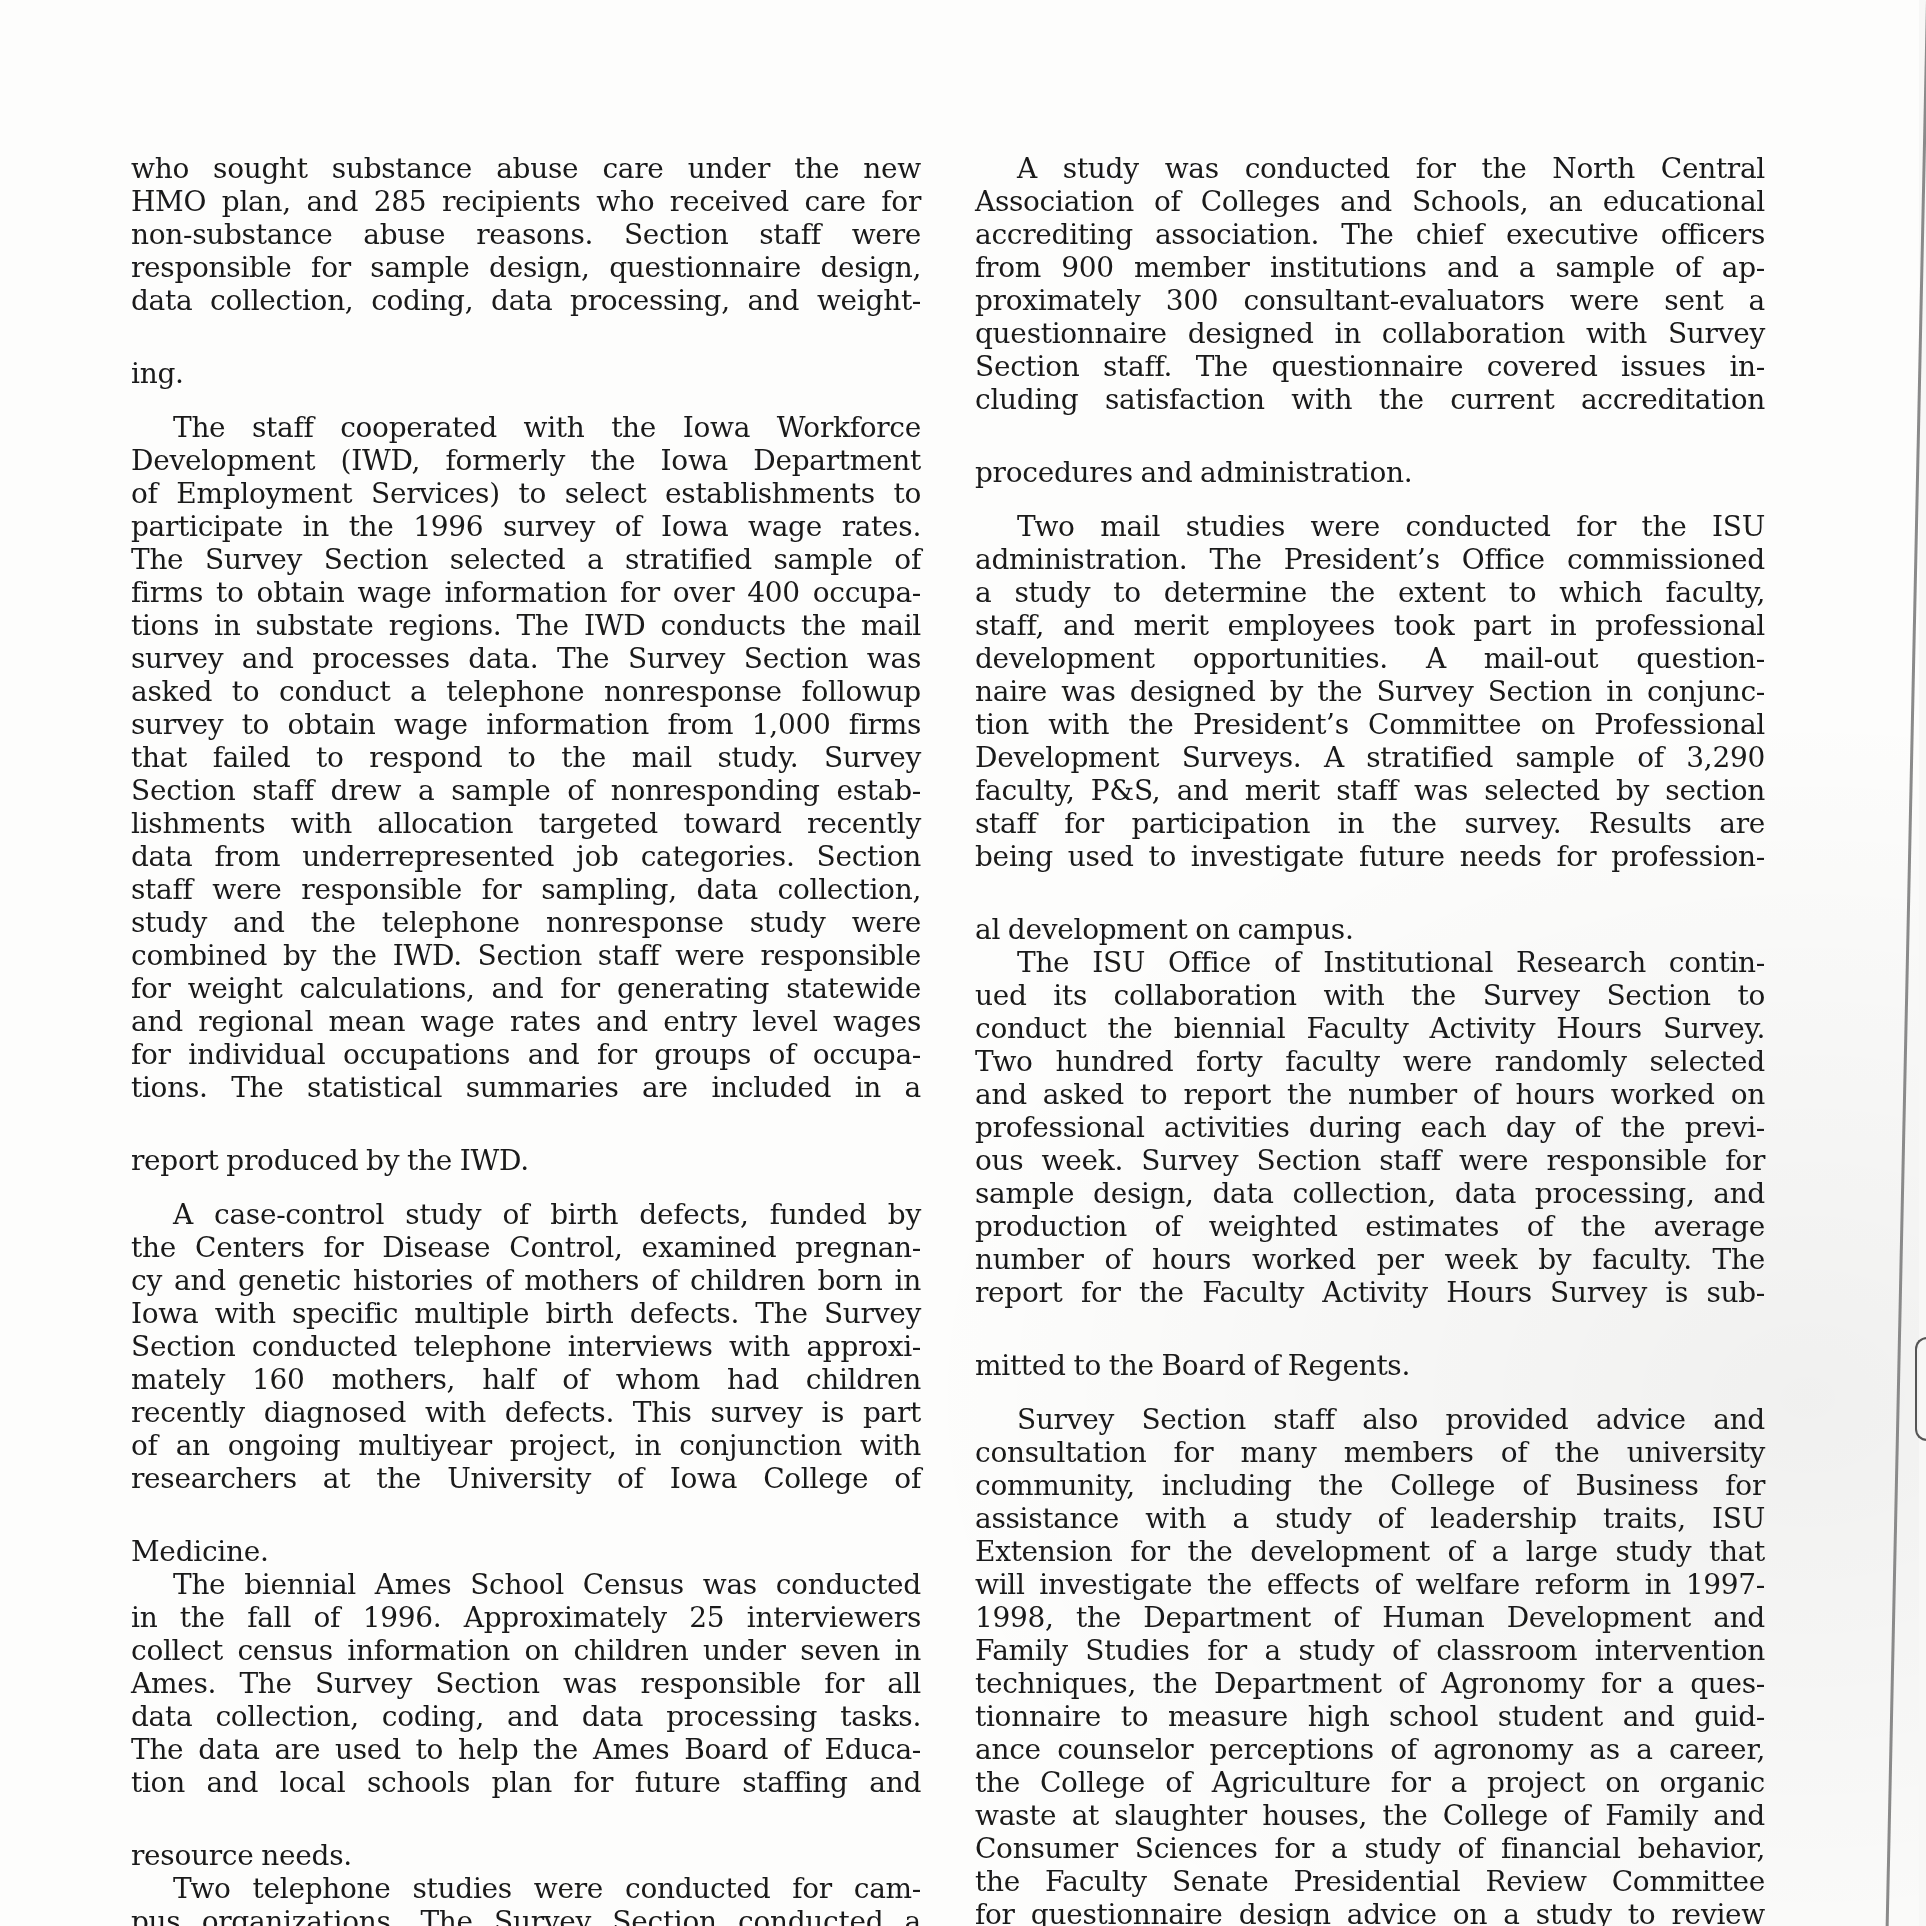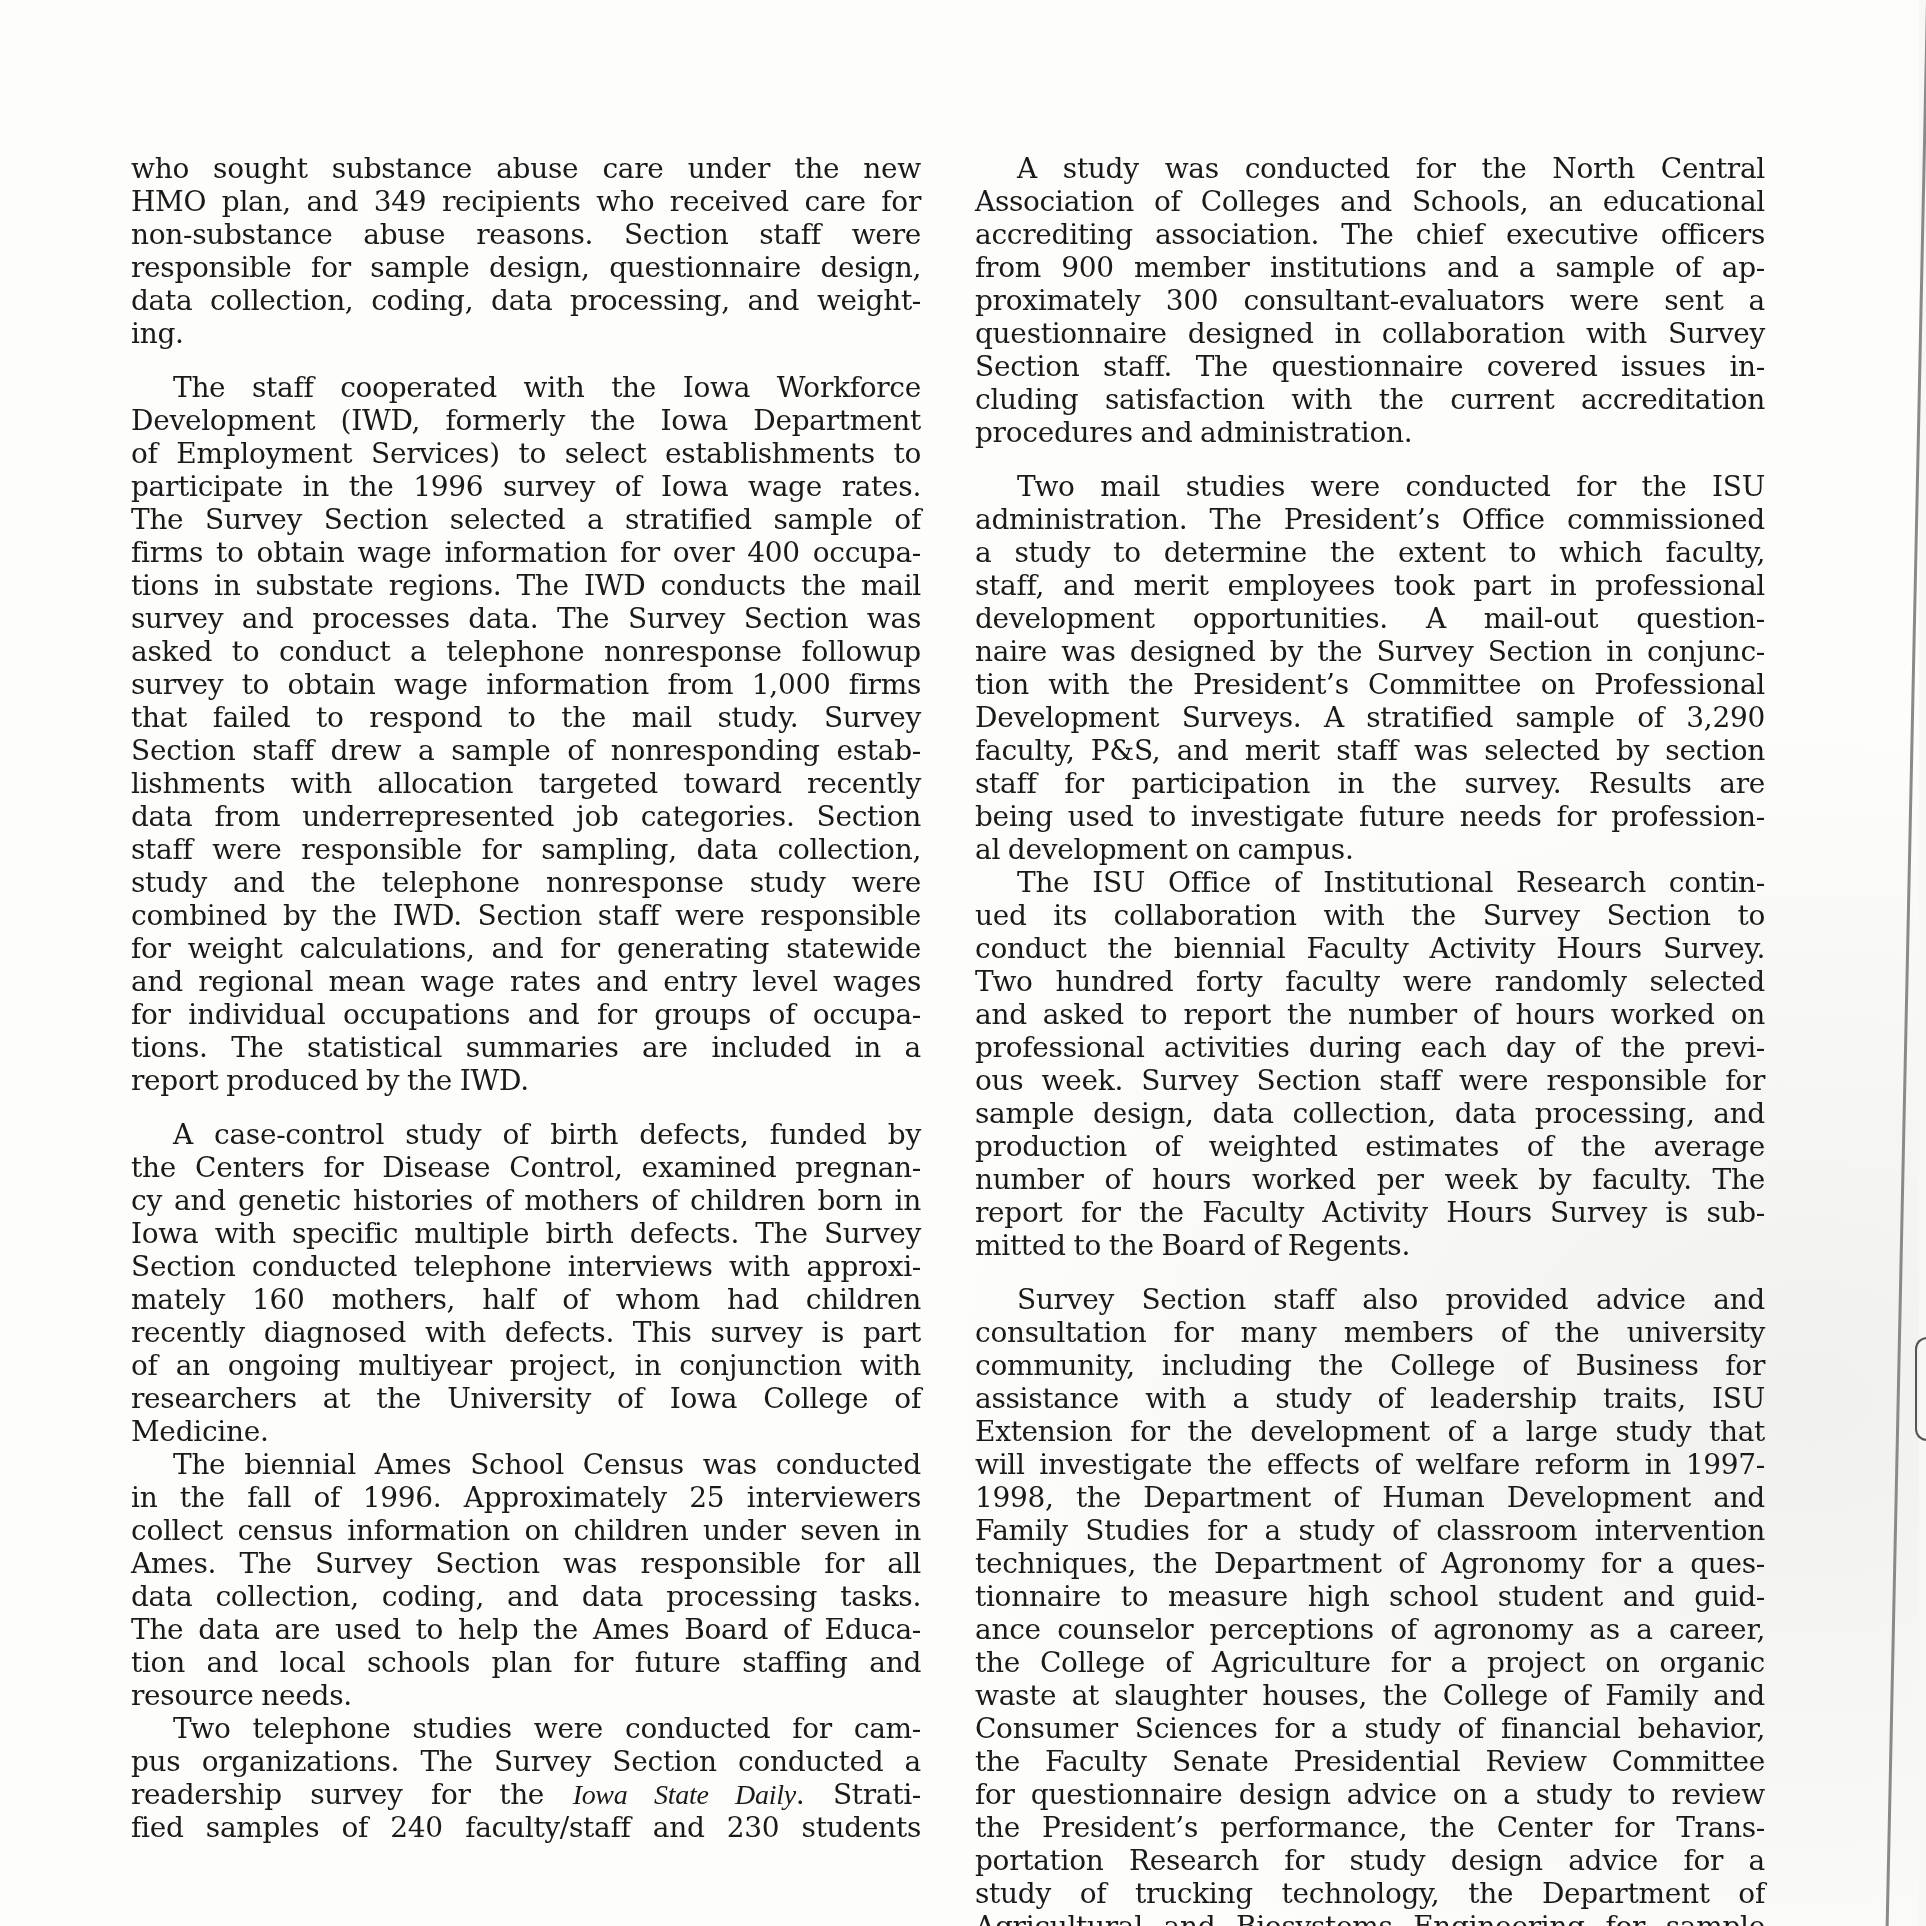--- a/index.html
+++ b/index.html
@@ -31,36 +31,36 @@
     position: absolute; top: 152px; width: 790px;
     font-size: 28px; line-height: 33px;
     text-align: justify;
     letter-spacing: -0.3px;
     word-spacing: -0.8px;
   }
   .col-left  { left: 131px; }
   .col-right { left: 975px; }
   .para { margin: 0; }
   .para .line { display: block; text-align: justify; text-align-last: justify; white-space: nowrap; overflow: visible; }
-  .para .line.last { text-align-last: left; }
+  .para .line.last { text-align-last: left; margin-top: 40px; }
   .para .line.indent { padding-left: 42px; }
   em { font-style: italic; font-family: Liberation Serif, serif; }
 </style>
 </head>
 <body>
 
 <div class="page-shade"></div>
 <div class="right-edge"></div>
 <div class="edge-line"></div>
 <div class="clip"></div>
 
 <div class="column col-left">
     <div class="para">
       <span class="line">who sought substance abuse care under the new</span>
-      <span class="line">HMO plan, and 349 recipients who received care for</span>
+      <span class="line">HMO plan, and 285 recipients who received care for</span>
       <span class="line">non-substance abuse reasons.  Section staff were</span>
       <span class="line">responsible for sample design, questionnaire design,</span>
       <span class="line">data collection, coding, data processing, and weight-</span>
       <span class="line last">ing.</span>
     </div>
     <div style="height: 21px;"></div>
     <div class="para">
       <span class="line indent">The staff cooperated with the Iowa Workforce</span>
       <span class="line">Development (IWD, formerly the Iowa Department</span>
       <span class="line">of Employment Services) to select establishments to</span>

